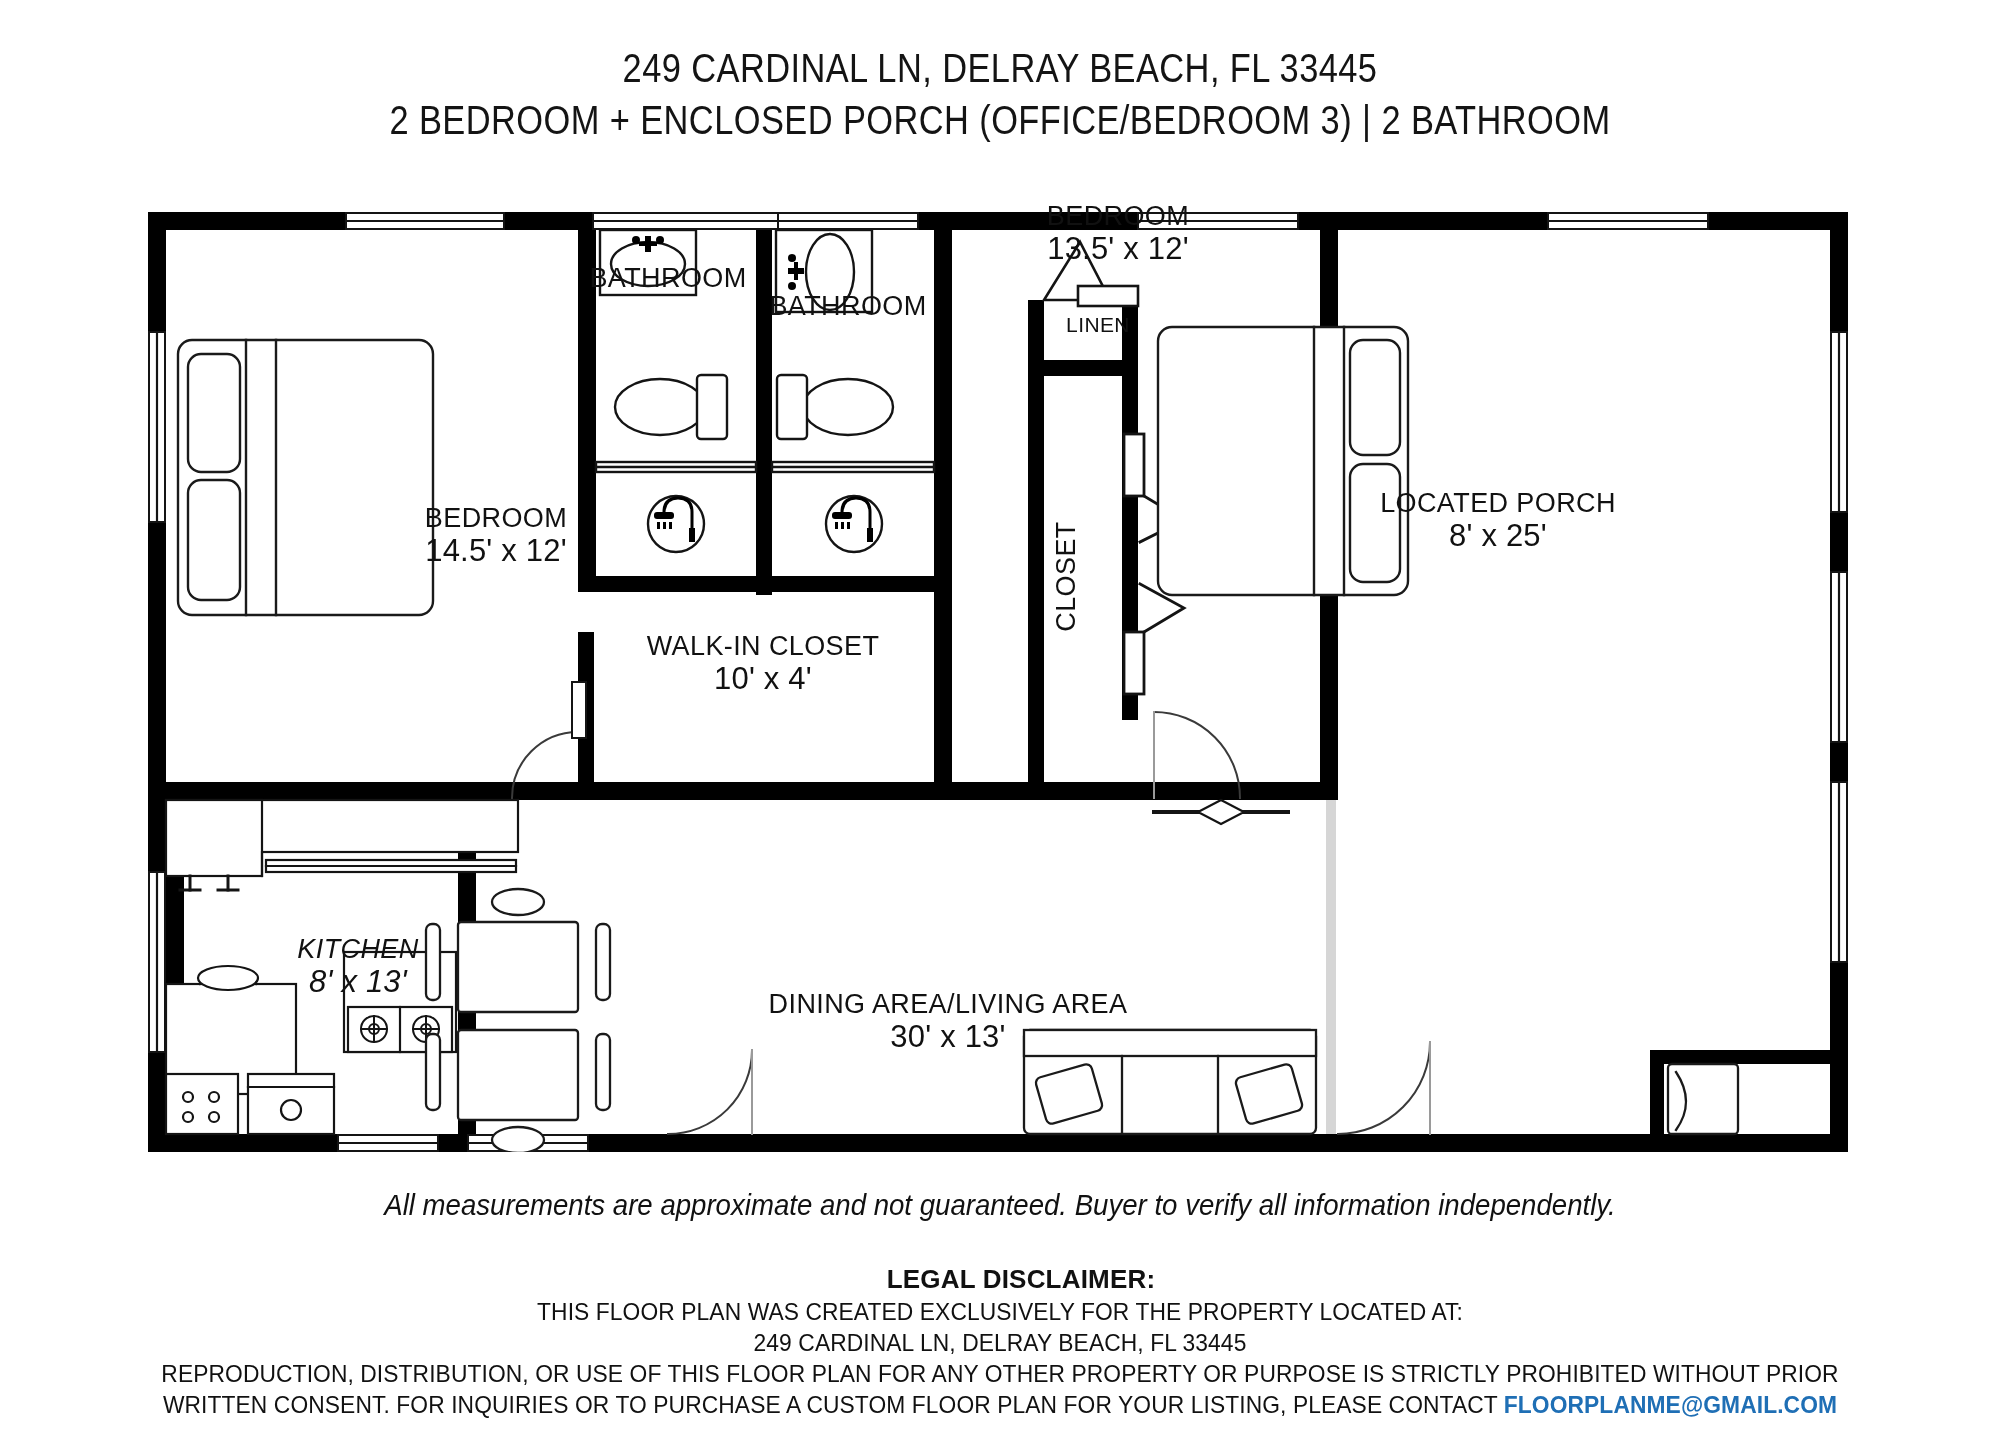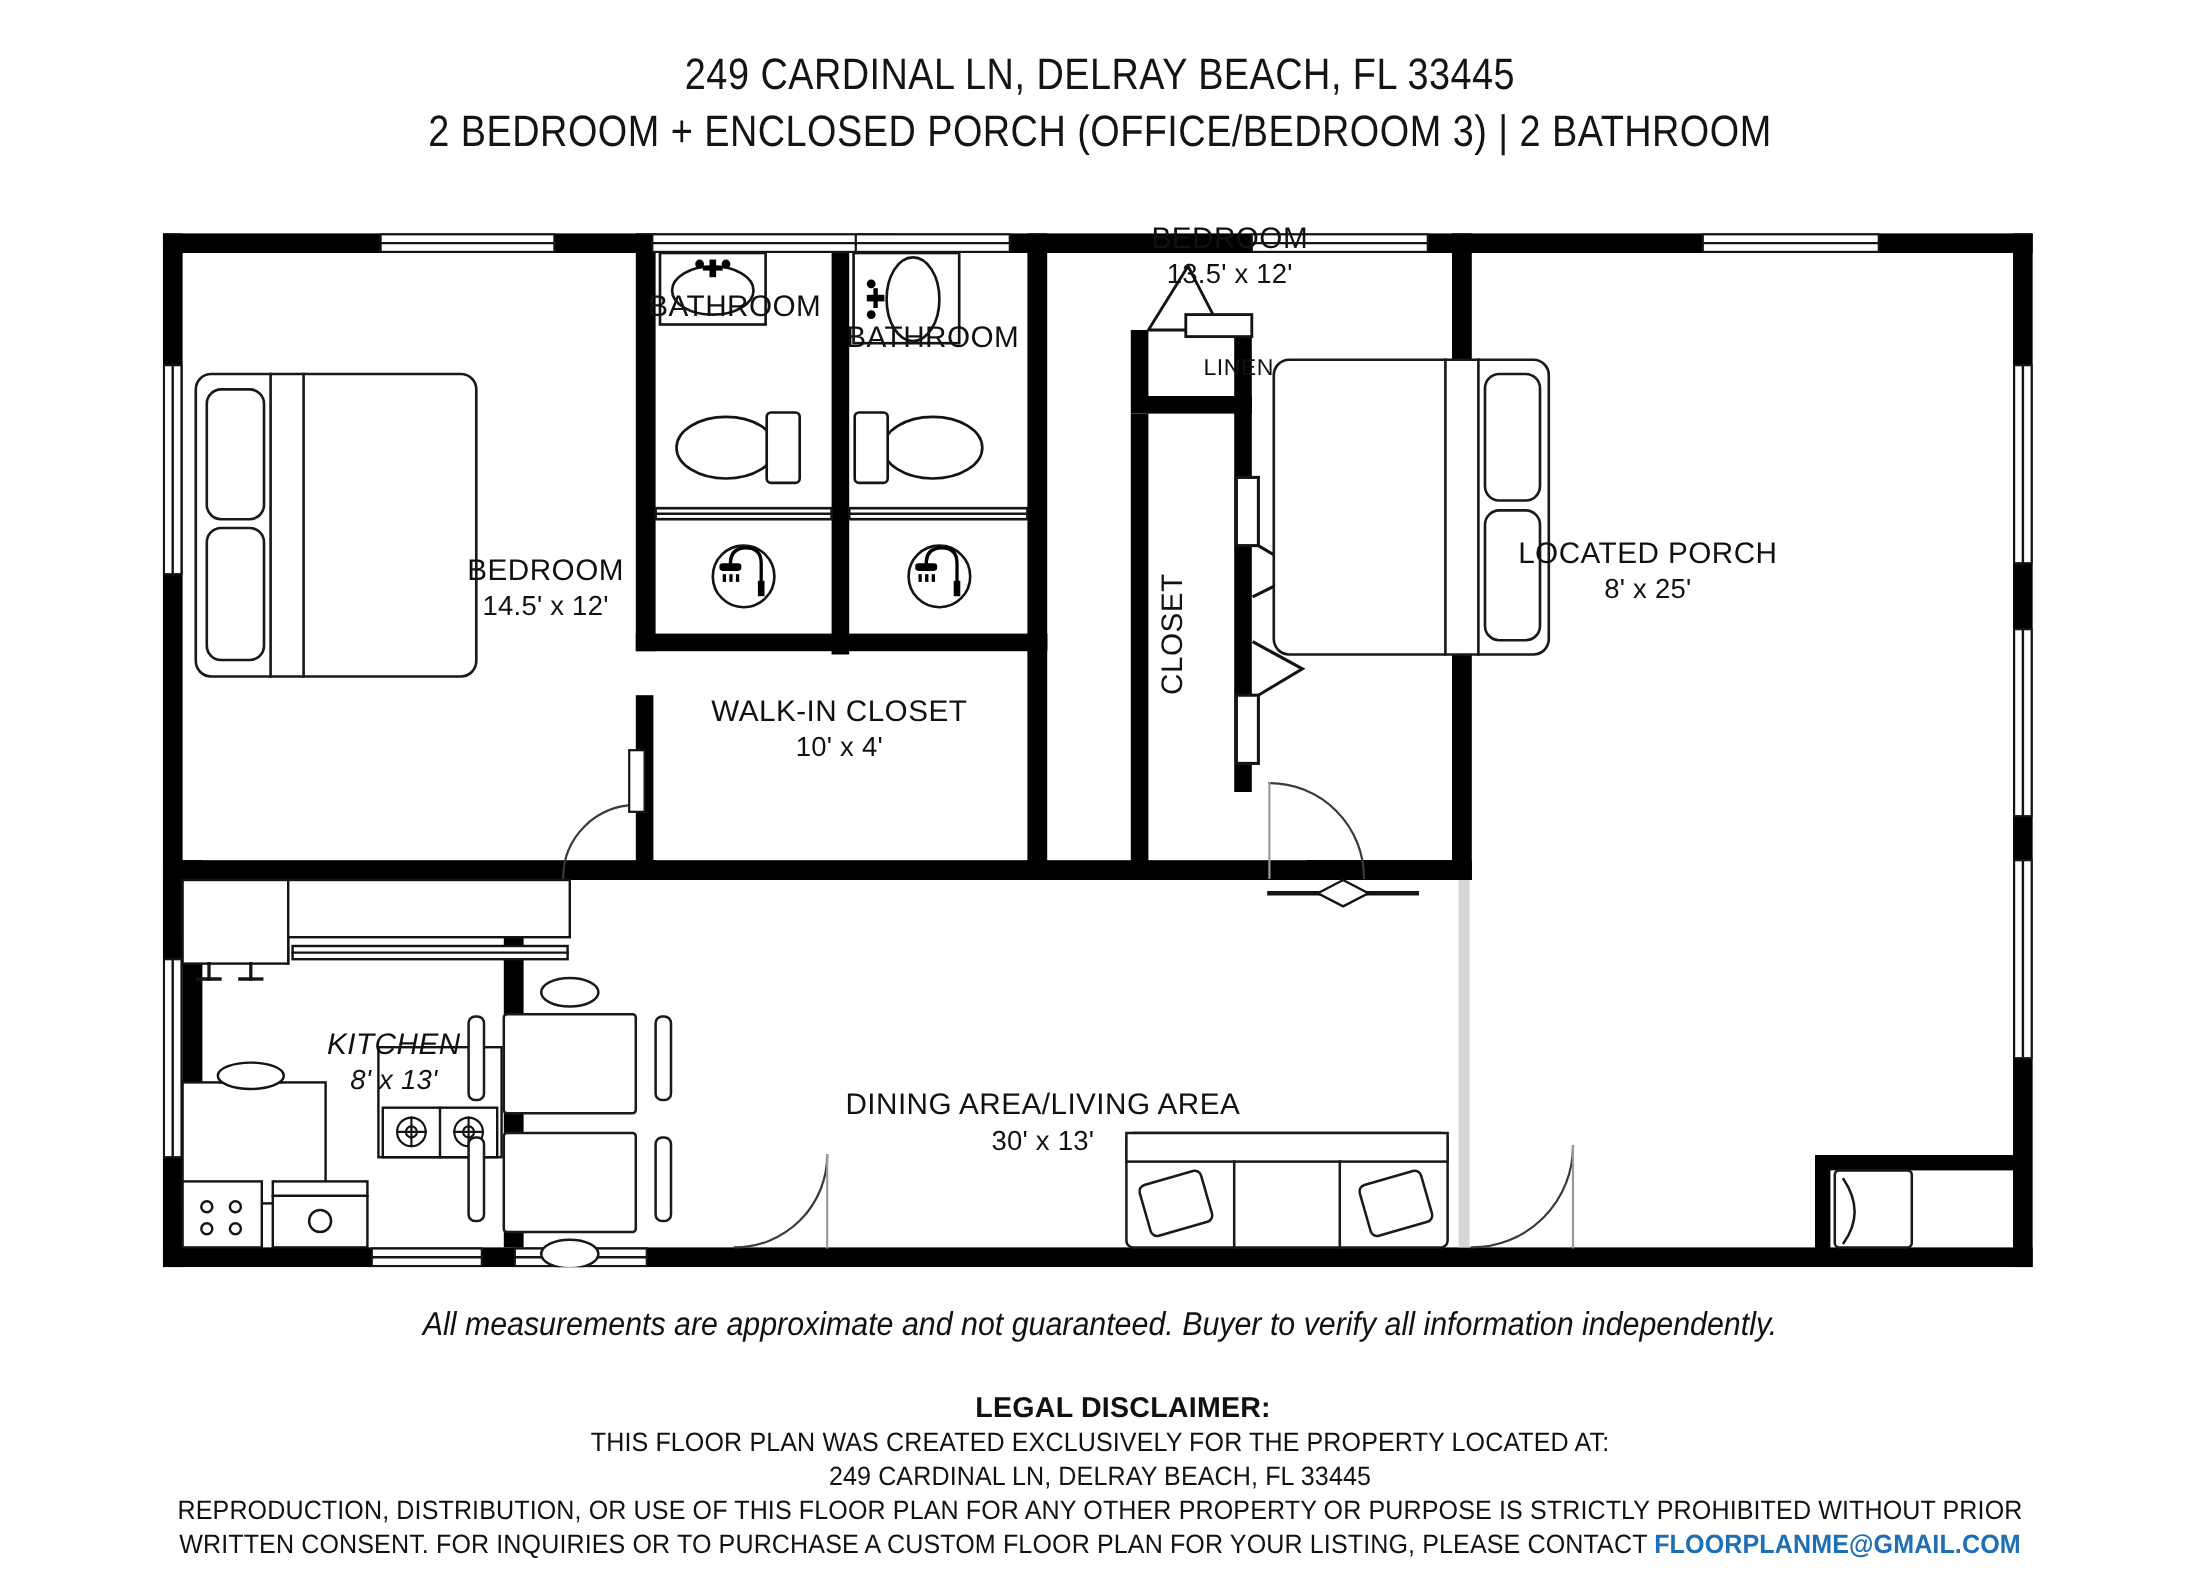--- a/index.html
+++ b/index.html
@@ -27,21 +27,21 @@
   }
   #plan svg{display:block;width:1700px;height:940px;}
 
   
   .rlabel{
     position:absolute;text-align:center;
     font-family:"Liberation Sans", sans-serif;
     color:#111;white-space:nowrap;
   }
   .rlabel .nm{font-size:27px;line-height:33px;letter-spacing:.4px;}
-  .rlabel .dm{font-size:25px;line-height:32px;letter-spacing:.2px;}
+  .rlabel .dm{font-size:31px;line-height:32px;letter-spacing:.2px;}
   .rlabel.small .nm{font-size:21px;line-height:26px;}
   .rot{transform:rotate(-90deg);transform-origin:center center;}
 
   
   #approx{
     position:absolute;left:0;top:1188px;width:2000px;text-align:center;
     font-style:italic;font-size:30px;color:#111;
     font-family:"Liberation Sans", sans-serif;
     transform:scaleX(.92);
   }
@@ -349,21 +349,21 @@
 </div>
 
 <div class="rlabel" style="left:410px;top:50px;width:220px;">
   <div class="nm">BATHROOM</div>
 </div>
 
 <div class="rlabel" style="left:590px;top:78px;width:220px;">
   <div class="nm">BATHROOM</div>
 </div>
 
-<div class="rlabel small" style="left:890px;top:110px;width:120px;text-align:right;">
+<div class="rlabel small" style="left:890px;top:100px;width:120px;">
   <div class="nm">LINEN</div>
 </div>
 
 <div class="rlabel rot" style="left:828px;top:348px;width:180px;">
   <div class="nm">CLOSET</div>
 </div>
 
 <div class="rlabel" style="left:470px;top:418px;width:290px;">
   <div class="nm">WALK-IN CLOSET</div>
   <div class="dm">10' x 4'</div>

